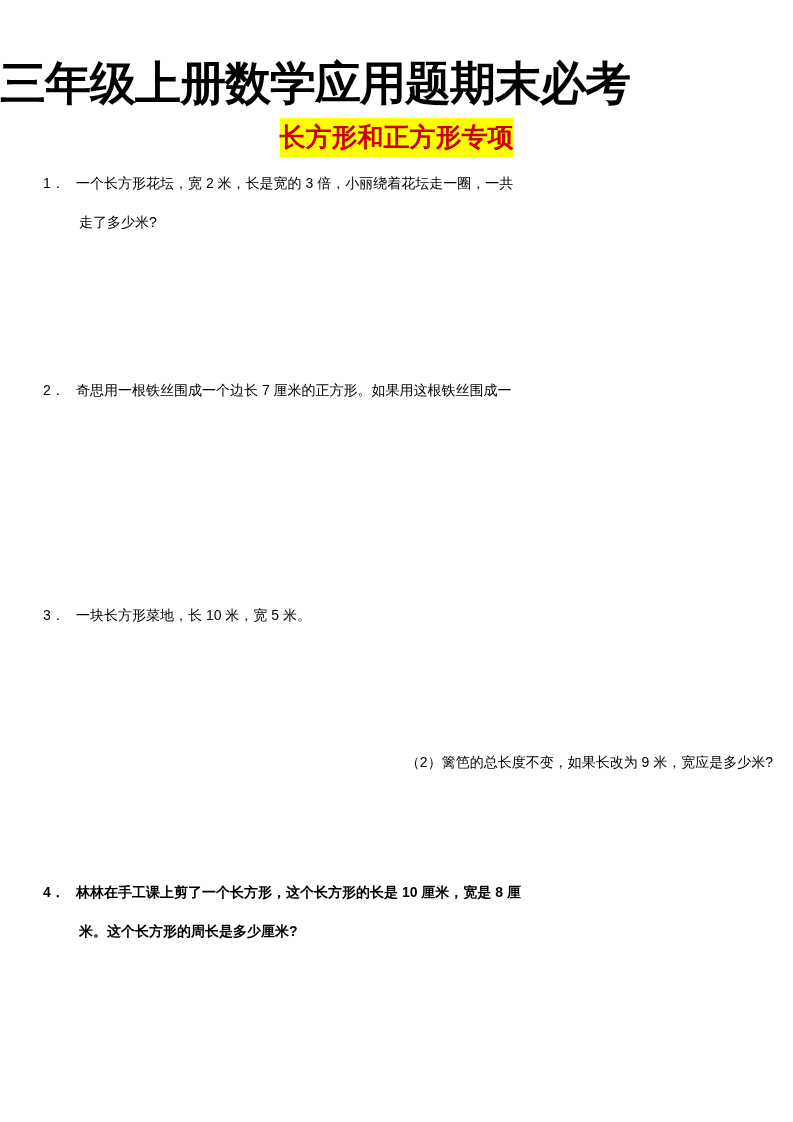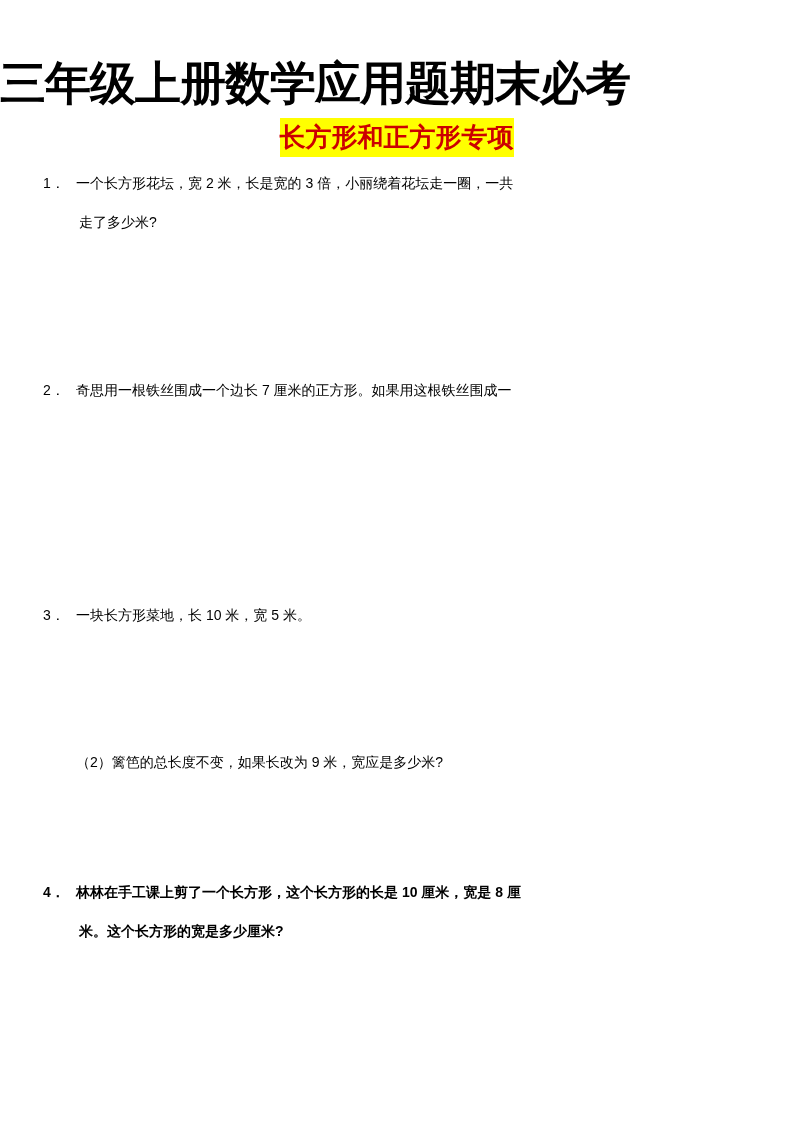--- a/index.html
+++ b/index.html
@@ -54,21 +54,21 @@
   .num {
     display: inline-block;
     width: 33px;
     white-space: nowrap;
   }
   .cont { margin-left: 36px; }
   .sub  { margin-left: 33px; }
   .p1 { top: 164px; }
   .p2 { top: 371px; }
   .p3 { top: 596px; }
-  .p3b { top: 743px; }
+  .p3b { top: 743px; text-align: right; }
   .p4 { top: 873px; font-weight: bold; }
 </style>
 </head>
 <body>
 
 <div class="page">
 
   <div class="doc-title">三年级上册数学应用题期末必考</div>
 
   <div class="subtitle-row">
@@ -87,16 +87,16 @@
   <div class="problem p3">
     <div class="pline"><span class="num">3．</span><span>一块长方形菜地，长 10 米，宽 5 米。</span></div>
   </div>
 
   <div class="problem p3b">
     <div class="pline sub"><span>（2）</span><span>篱笆的总长度不变，如果长改为 9 米，宽应是多少米?</span></div>
   </div>
 
   <div class="problem p4">
     <div class="pline"><span class="num">4．</span><span>林林在手工课上剪了一个长方形，这个长方形的长是 10 厘米，宽是 8 厘</span></div>
-    <div class="pline cont">米。这个长方形的宽是多少厘米?</div>
+    <div class="pline cont">米。这个长方形的周长是多少厘米?</div>
   </div>
 
 </div>
 
 </body></html>

